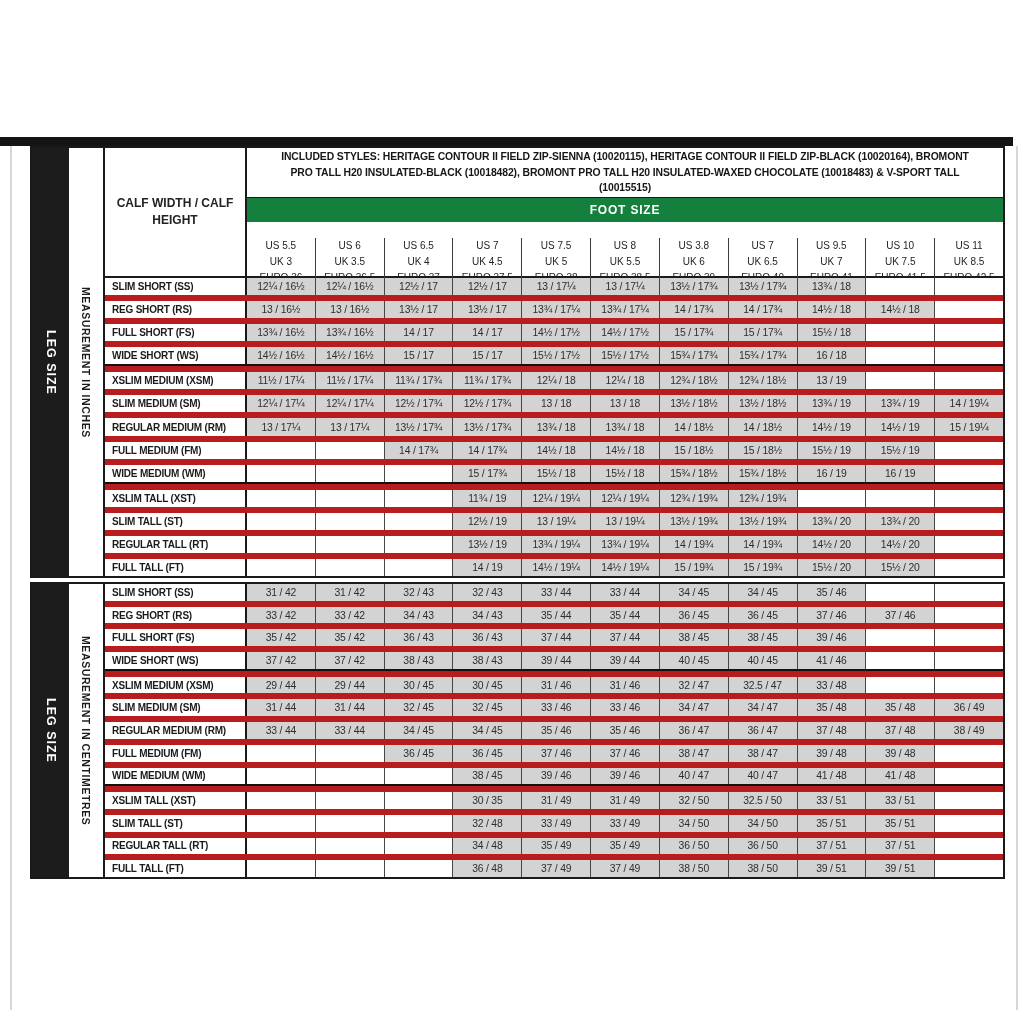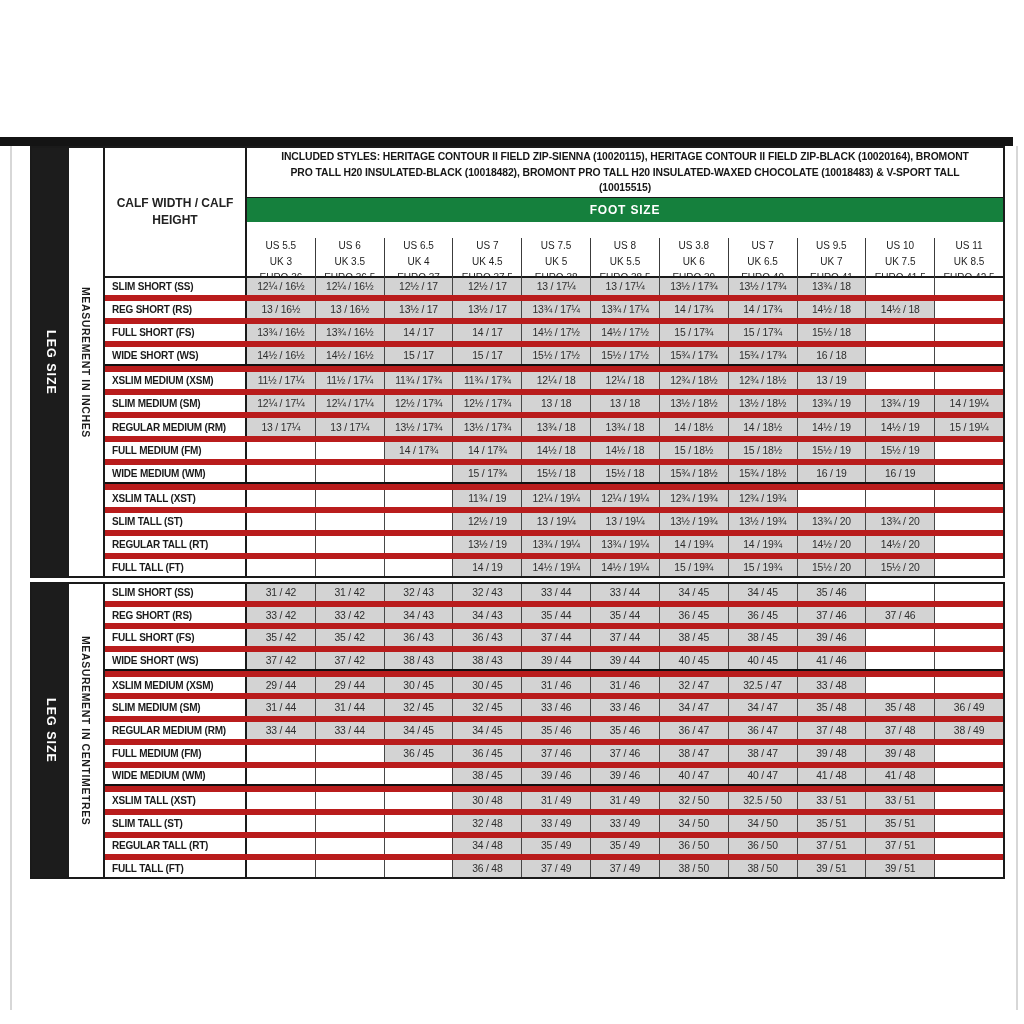--- a/index.html
+++ b/index.html
@@ -484,21 +484,21 @@
             <div class="dcell filled">40 / 47</div>
             <div class="dcell filled">41 / 48</div>
             <div class="dcell filled">41 / 48</div>
             <div class="dcell"></div>
           </div>
           <div class="trow">
             <div class="rlabel">XSLIM TALL (XST)</div>
             <div class="dcell"></div>
             <div class="dcell"></div>
             <div class="dcell"></div>
-            <div class="dcell filled">30 / 48</div>
+            <div class="dcell filled">30 / 35</div>
             <div class="dcell filled">31 / 49</div>
             <div class="dcell filled">31 / 49</div>
             <div class="dcell filled">32 / 50</div>
             <div class="dcell filled">32.5 / 50</div>
             <div class="dcell filled">33 / 51</div>
             <div class="dcell filled">33 / 51</div>
             <div class="dcell"></div>
           </div>
           <div class="trow">
             <div class="rlabel">SLIM TALL (ST)</div>

